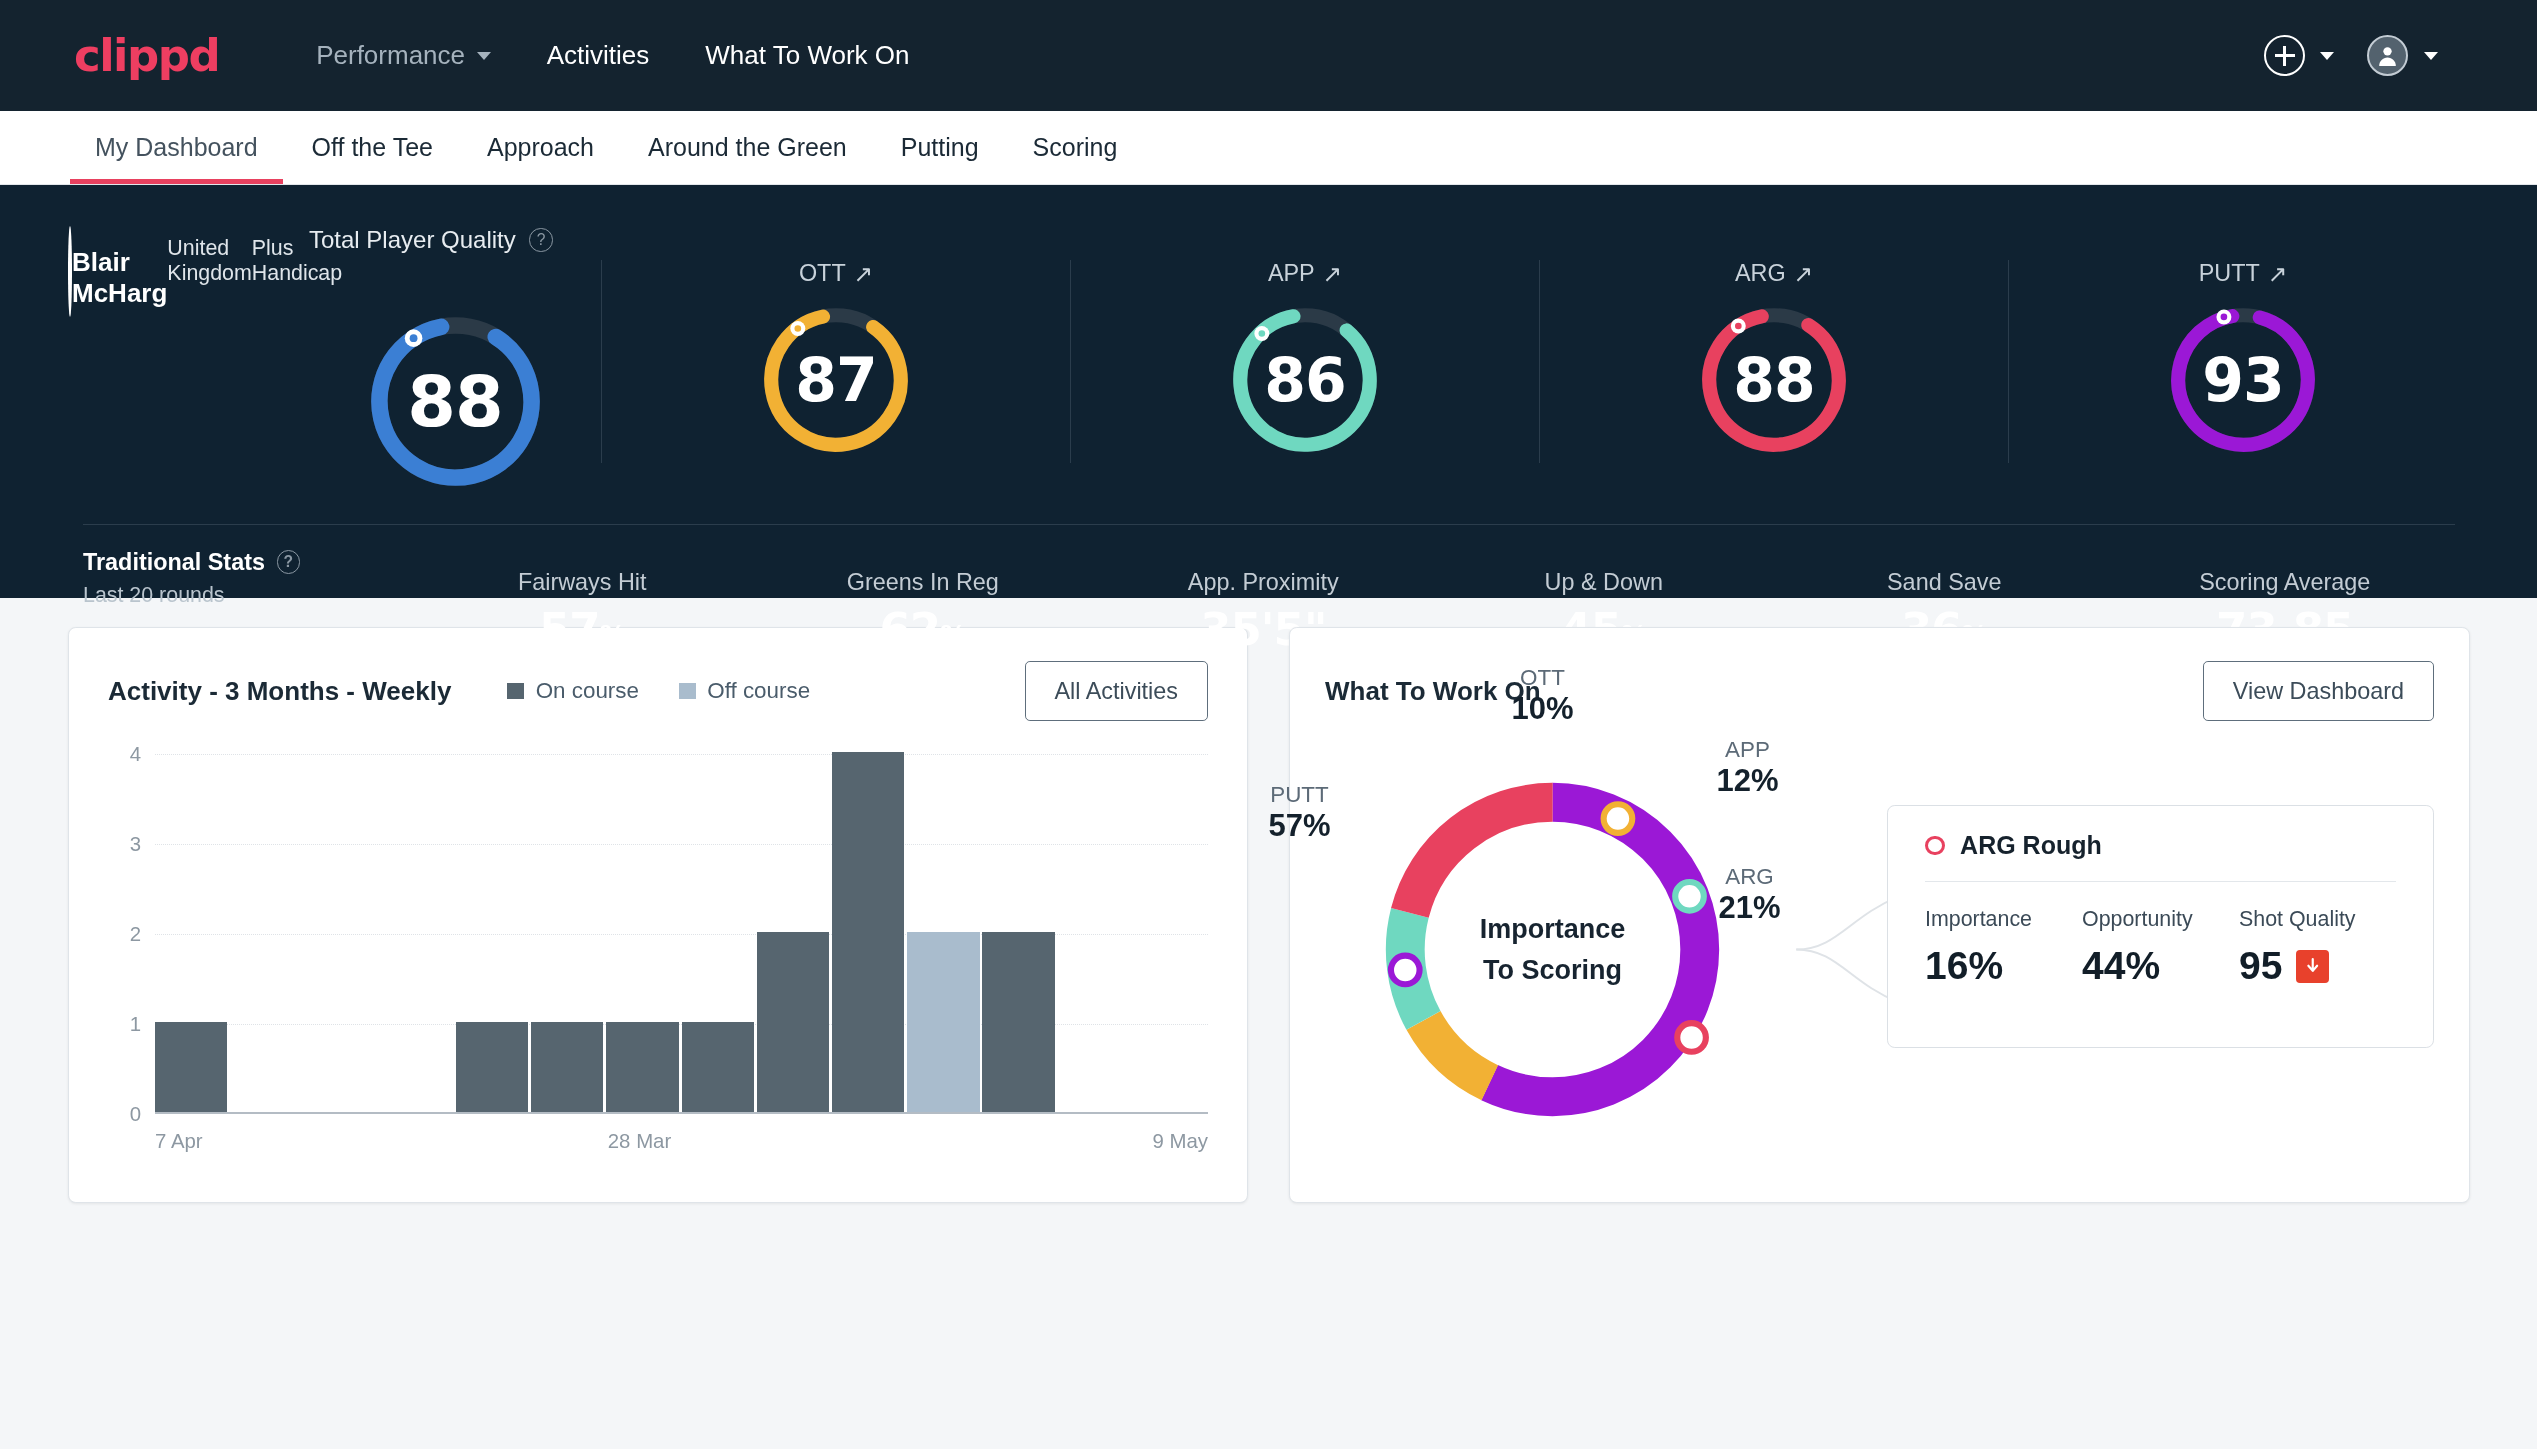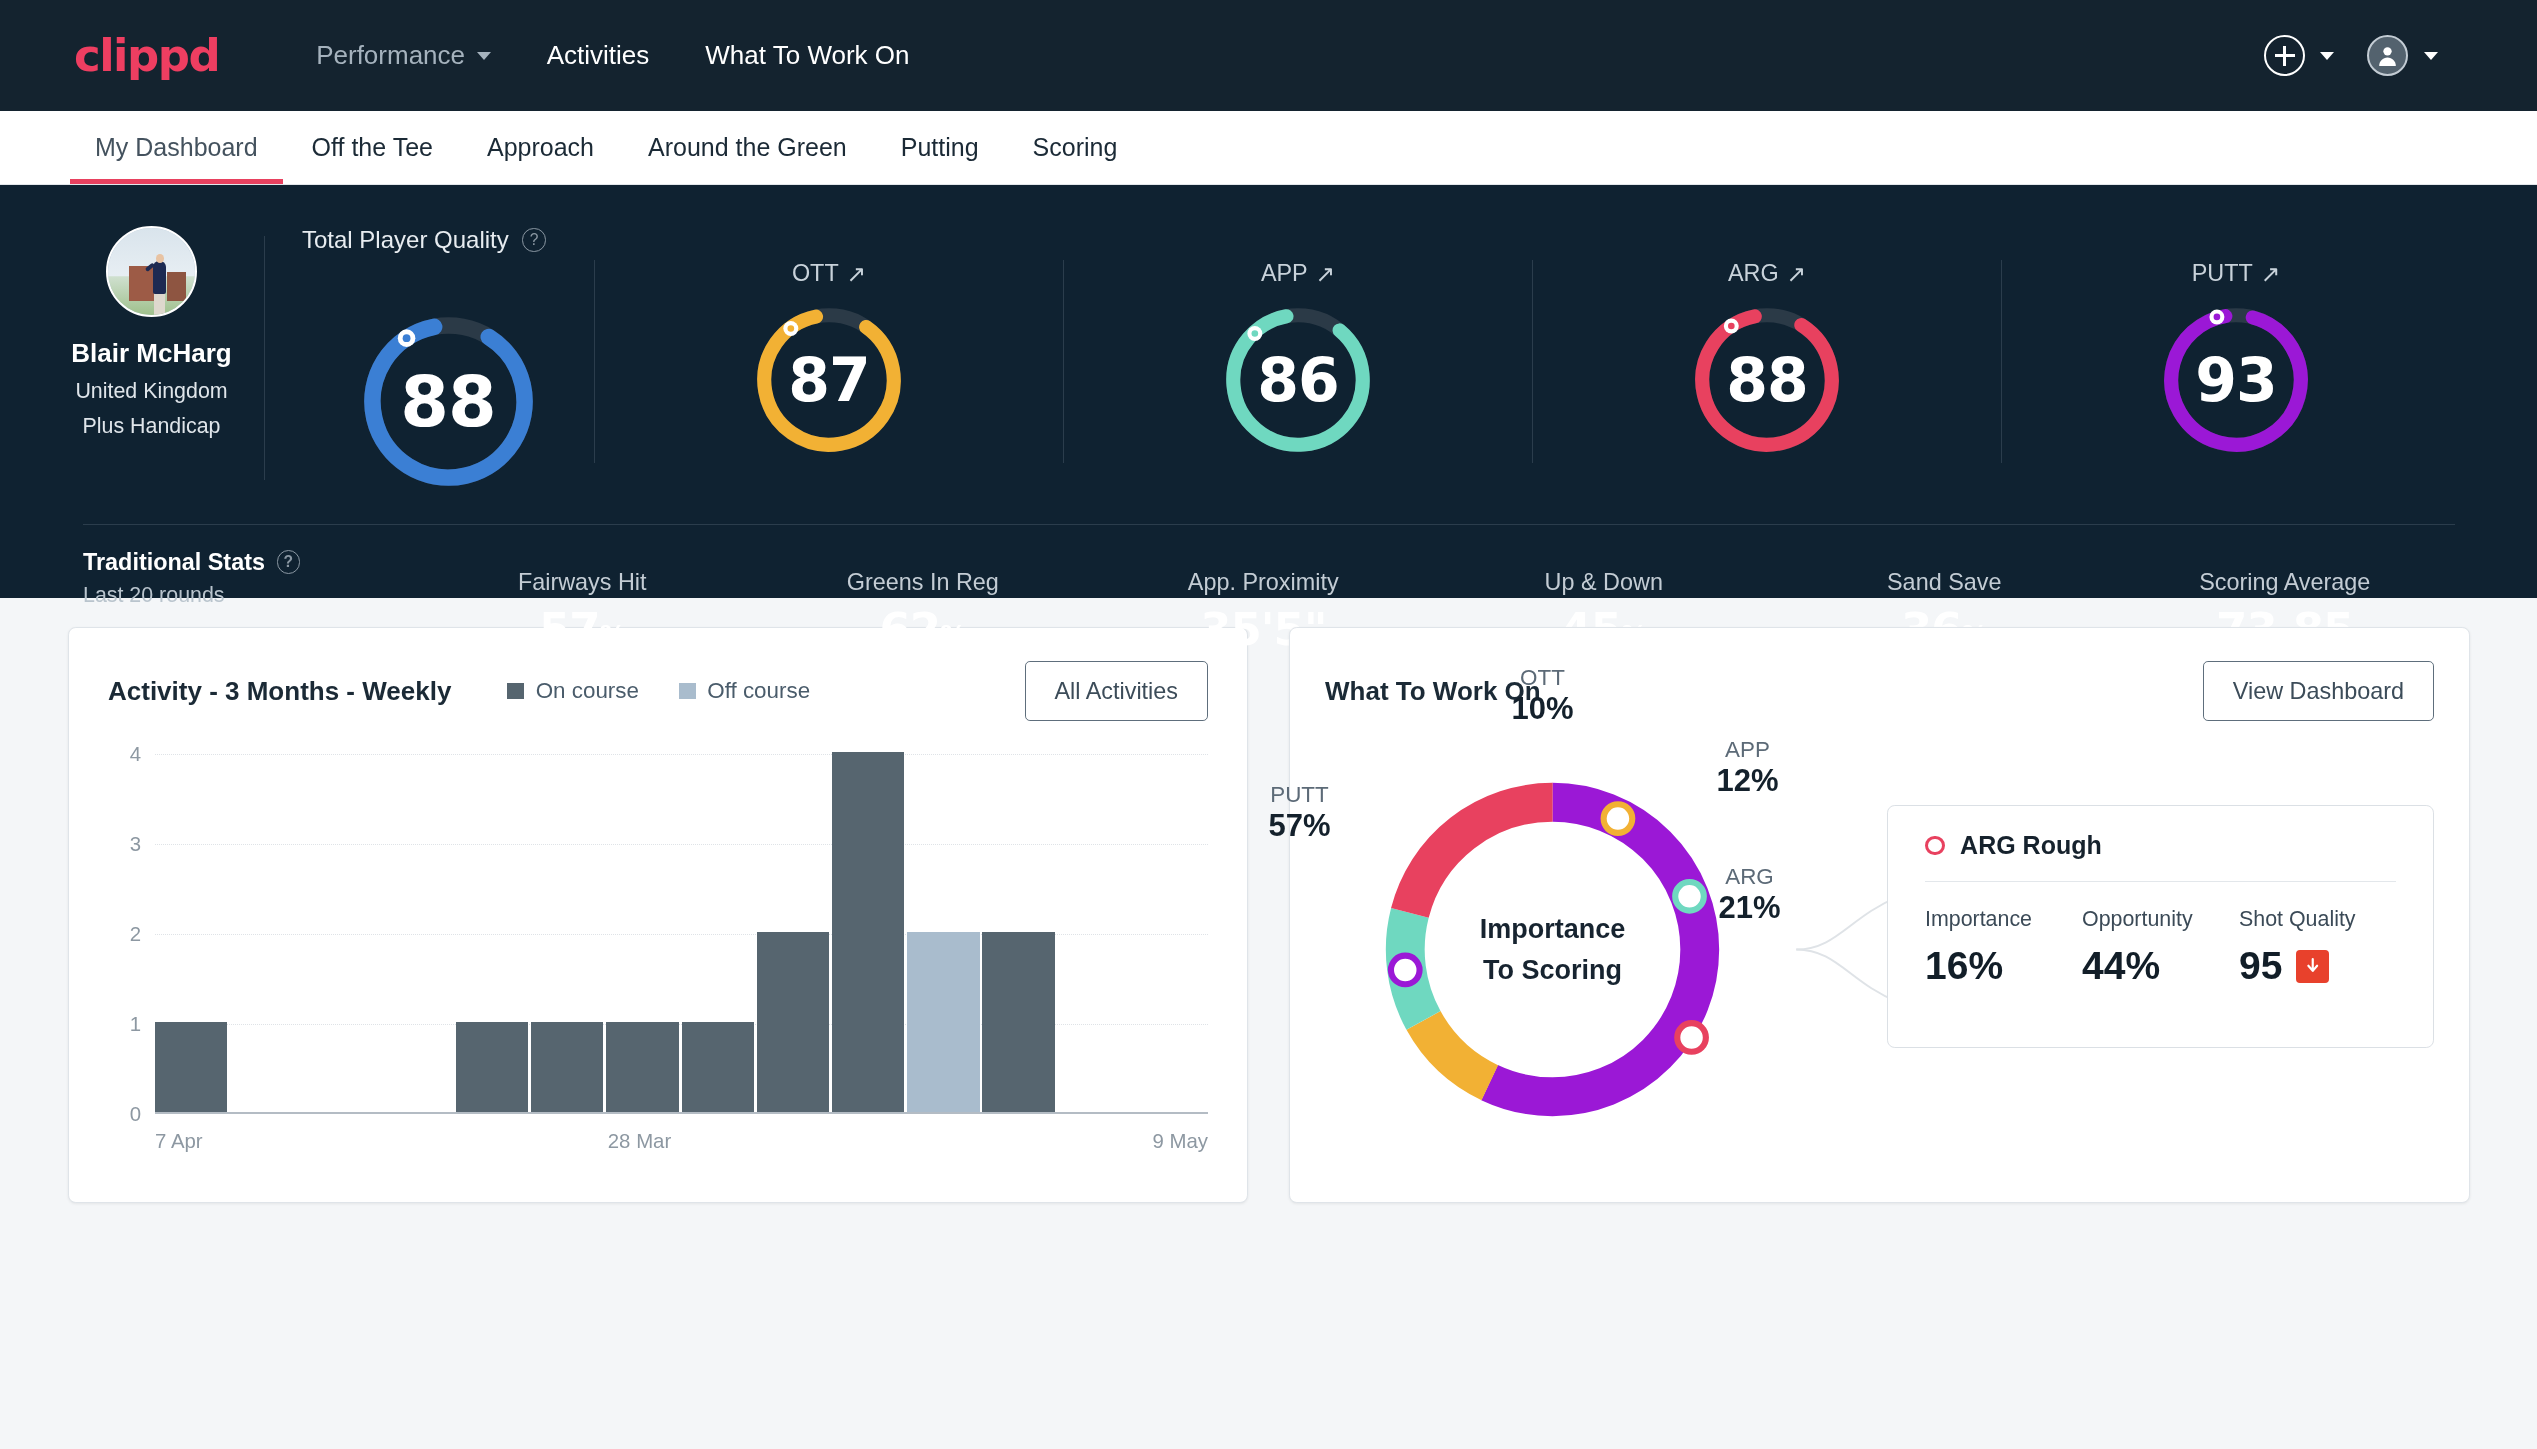--- a/index.html
+++ b/index.html
@@ -57,21 +57,21 @@
   .tab.active { color: #44525e; }
   .tab.active::after {
     content: ""; position: absolute; left: 1.9px; right: 1.9px; bottom: 0;
     height: 4.9px; background: #e8415f;
   }
 
   
   .hero { background: #0f2231; padding: 0 0 0 0; height: 413px; position: relative; }
   .hero-top { display: flex; padding: 41px 68px 0 68px; }
   .profile {
-    width: 204px; display: flex; flex-direction: column; align-items: center;
+    width: 204px; display: flex; flex-direction: row; 
     padding-right: 29px;
   }
   .avatar-wrap {
     width: 91px; height: 91px; border-radius: 50%; overflow: hidden;
     border: 2.9px solid #ffffff; position: relative; background: #b8cbd8;
   }
   .avatar-sky { position:absolute; inset:0;
     background: linear-gradient(#d9e4ec 0%, #e7eef3 55%, #cfe0cf 56%, #9fc08c 100%); }
   .avatar-bldg { position:absolute; left:24%; top:44%; width:40%; height:40%;
     background:#9d5b46; }

